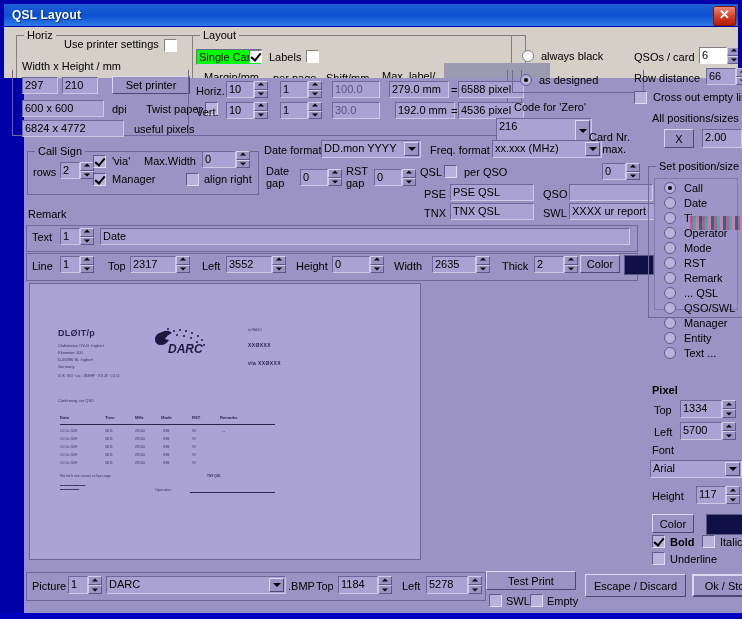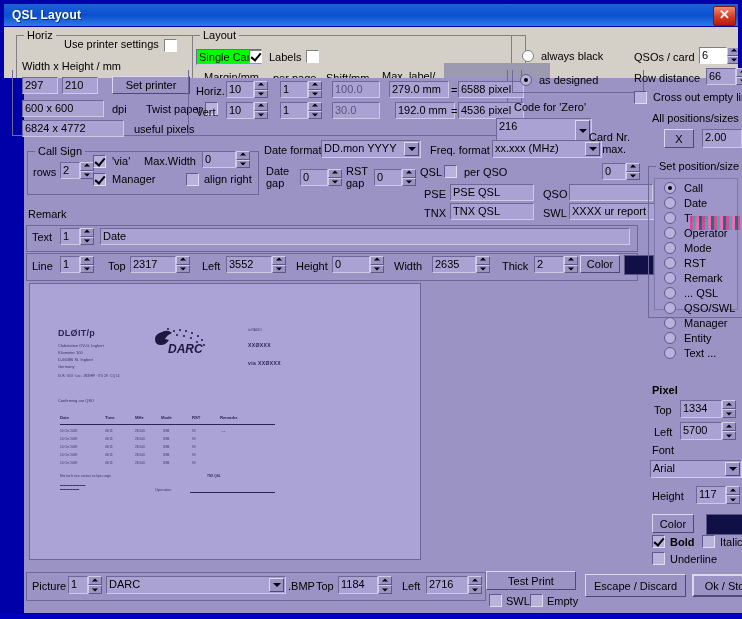--- a/index.html
+++ b/index.html
@@ -521,21 +521,21 @@
       <span class="arrow"></span>
     </div>
     <span class="lbl" style="left:264px;top:502px;">.BMP</span>
     <span class="lbl" style="left:292px;top:502px;">Top</span>
     <div class="fld" style="left:314px;top:498px;width:40px;height:18px;">1184</div>
     <div class="spin" style="left:354px;top:498px;height:18px;">
         <div class="up"></div>
         <div class="dn"></div>
       </div>
     <span class="lbl" style="left:378px;top:502px;">Left</span>
-    <div class="fld" style="left:402px;top:498px;width:42px;height:18px;">2716</div>
+    <div class="fld" style="left:402px;top:498px;width:42px;height:18px;">5278</div>
     <div class="spin" style="left:444px;top:498px;height:18px;">
         <div class="up"></div>
         <div class="dn"></div>
       </div>
 
     <div class="btn" style="left:462px;top:493px;width:90px;height:19px;">Test Print</div>
     <div class="cb" style="left:465px;top:516px;"></div>
     <span class="lbl" style="left:482px;top:517px;">SWL</span>
     <div class="cb" style="left:506px;top:516px;"></div>
     <span class="lbl" style="left:523px;top:517px;">Empty</span>

